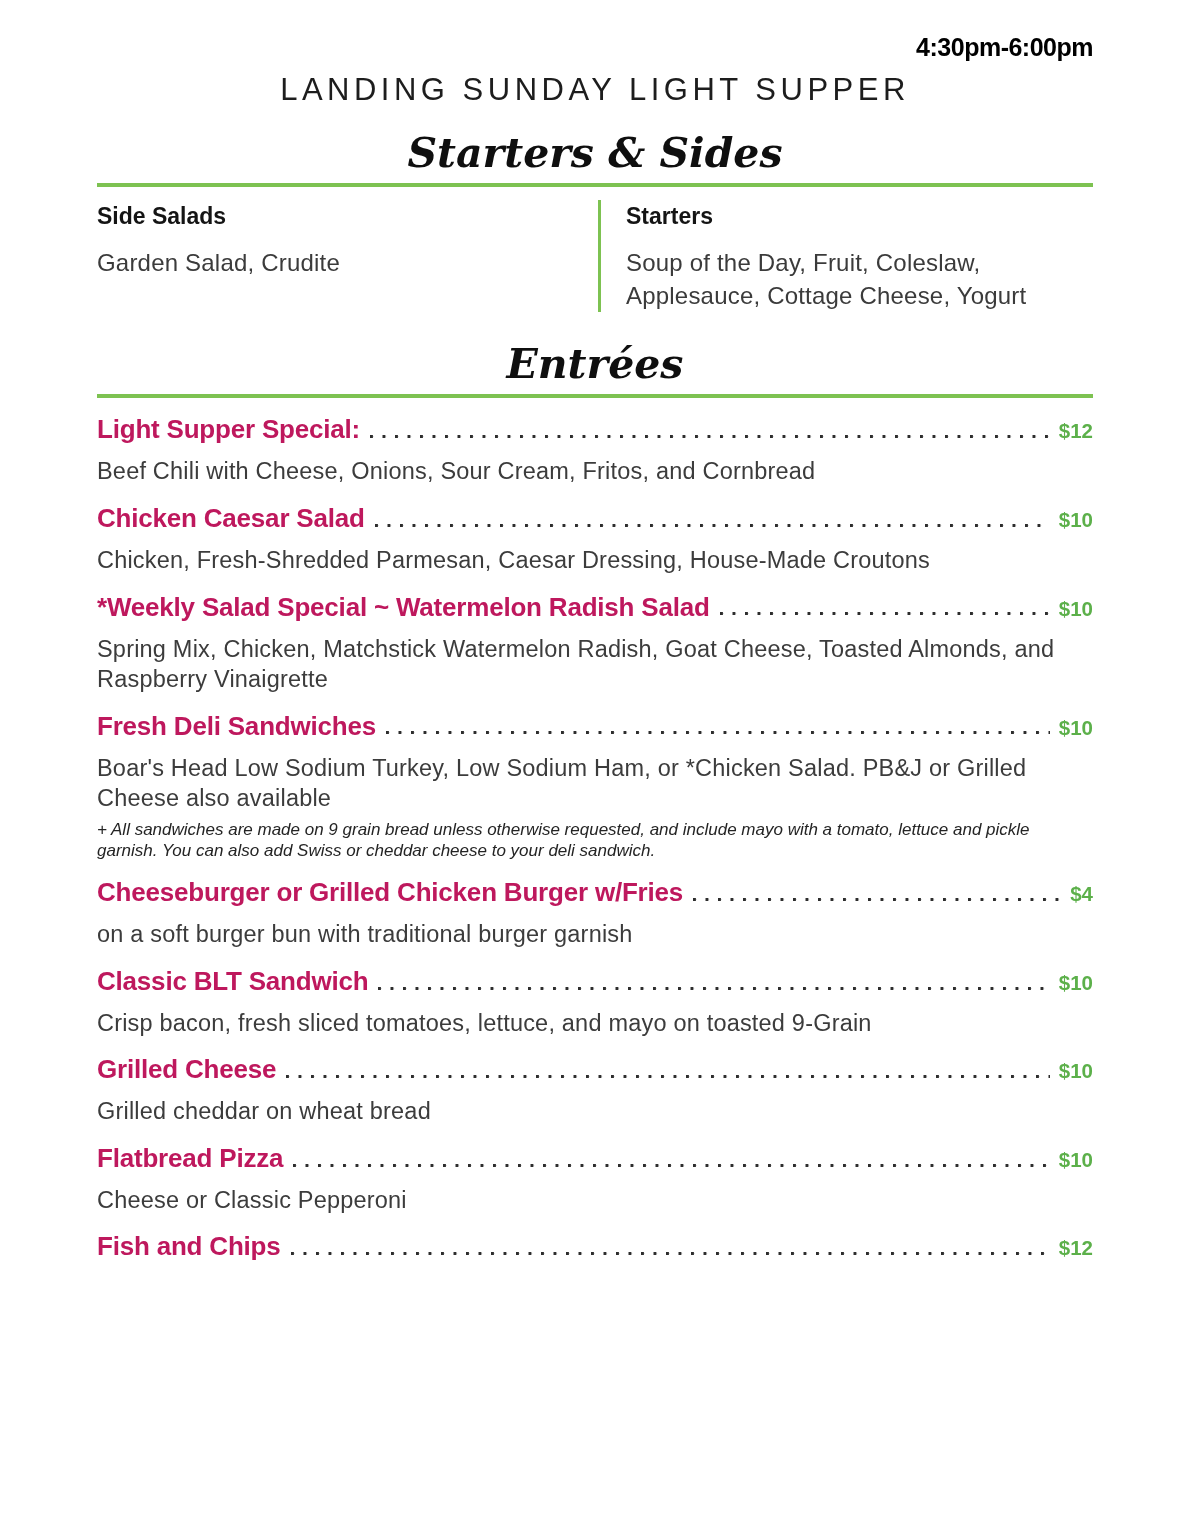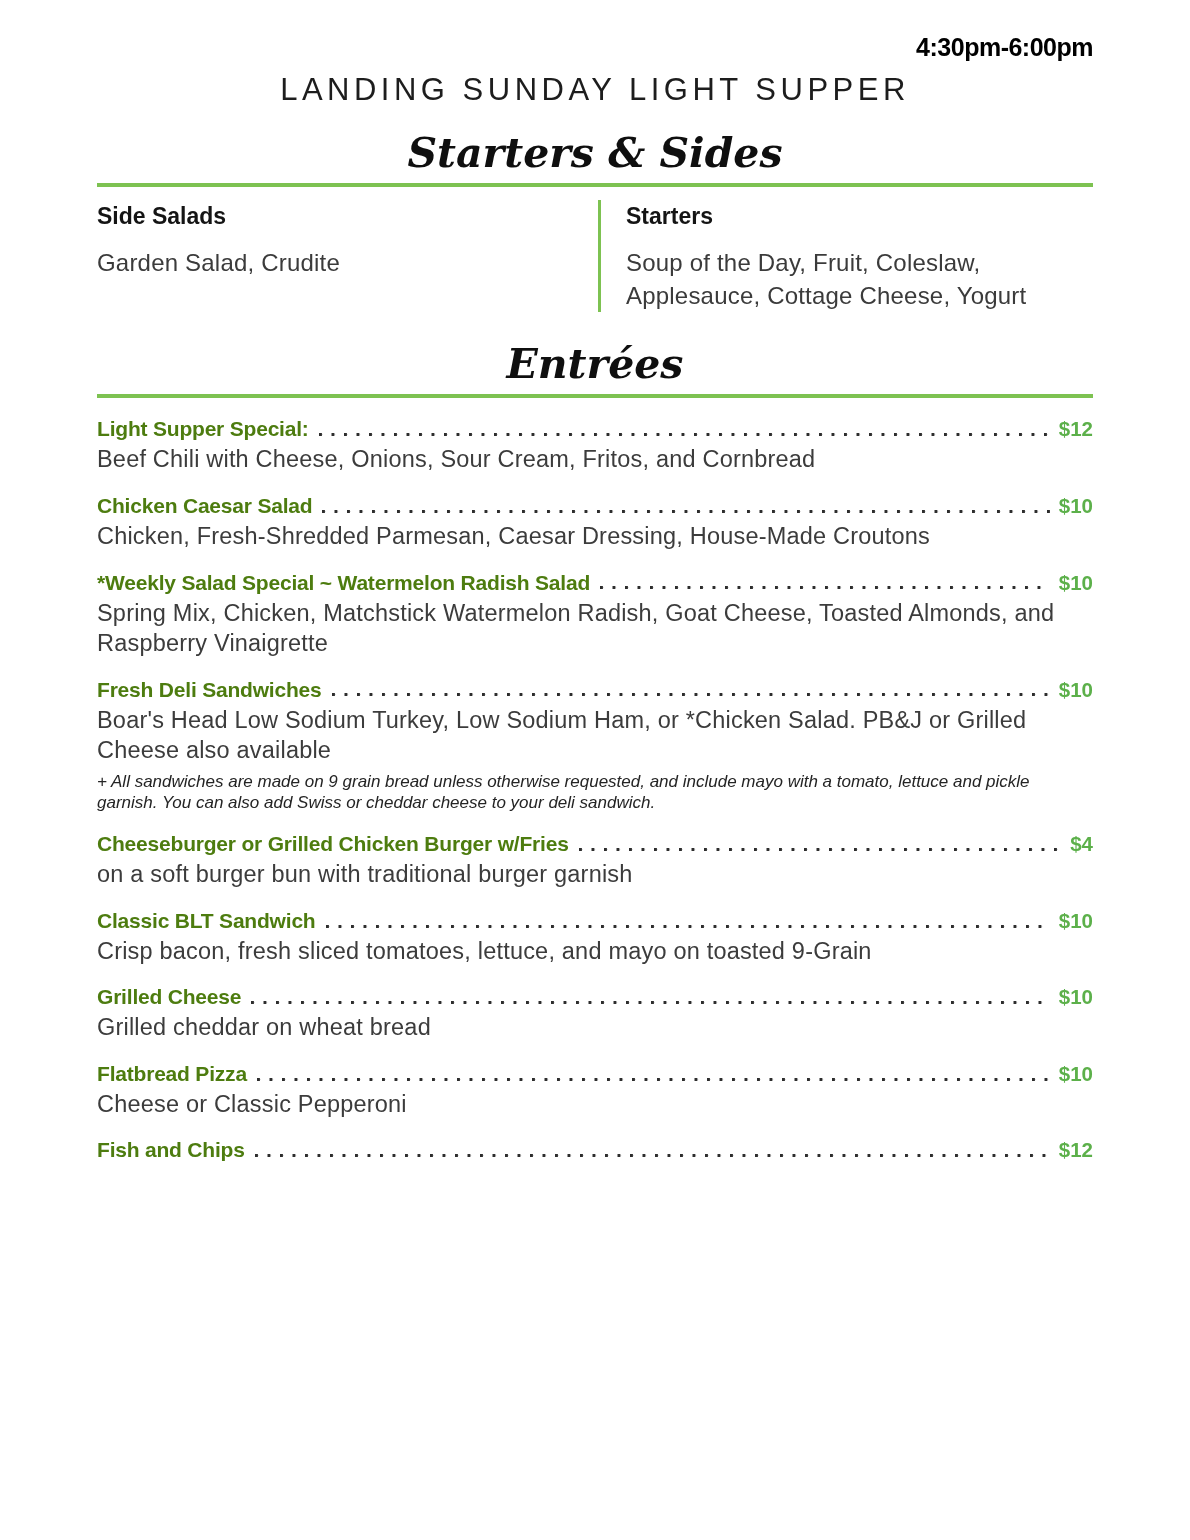--- a/index.html
+++ b/index.html
@@ -72,22 +72,22 @@
     color: #3b3b3b;
     line-height: 1.38;
     letter-spacing: 0.2px;
   }
 
   .menu-items { margin-top: 16px; }
   .menu-item { margin-bottom: 16px; }
   .item-row { display: flex; align-items: baseline; line-height: 30px; }
   .item-name {
     font-weight: 700;
-    font-size: 21px;
-    color: #4d7c0f;
+    font-size: 26px;
+    color: #be185d;
     white-space: nowrap;
     letter-spacing: -0.2px;
   }
   .dots {
     flex: 1;
     height: 3.2px;
     margin: 0 9px 1px 10px;
     background-image: radial-gradient(circle at 1.6px 1.6px, #2d2d2d 1.6px, transparent 1.8px);
     background-size: 12.5px 3.2px;
     background-repeat: repeat-x;
@@ -96,21 +96,21 @@
     font-weight: 700;
     font-size: 20.5px;
     color: var(--price-green);
     white-space: nowrap;
   }
   .item-desc {
     font-size: 23.5px;
     font-weight: 300;
     color: #3c3c3c;
     line-height: 1.3;
-    margin-top: 0;
+    margin-top: 10px;
     letter-spacing: 0.2px;
     max-width: 1000px;
   }
   .item-note {
     font-style: italic;
     font-size: 17px;
     font-weight: 400;
     color: #242424;
     line-height: 1.25;
     margin-top: 5px;

